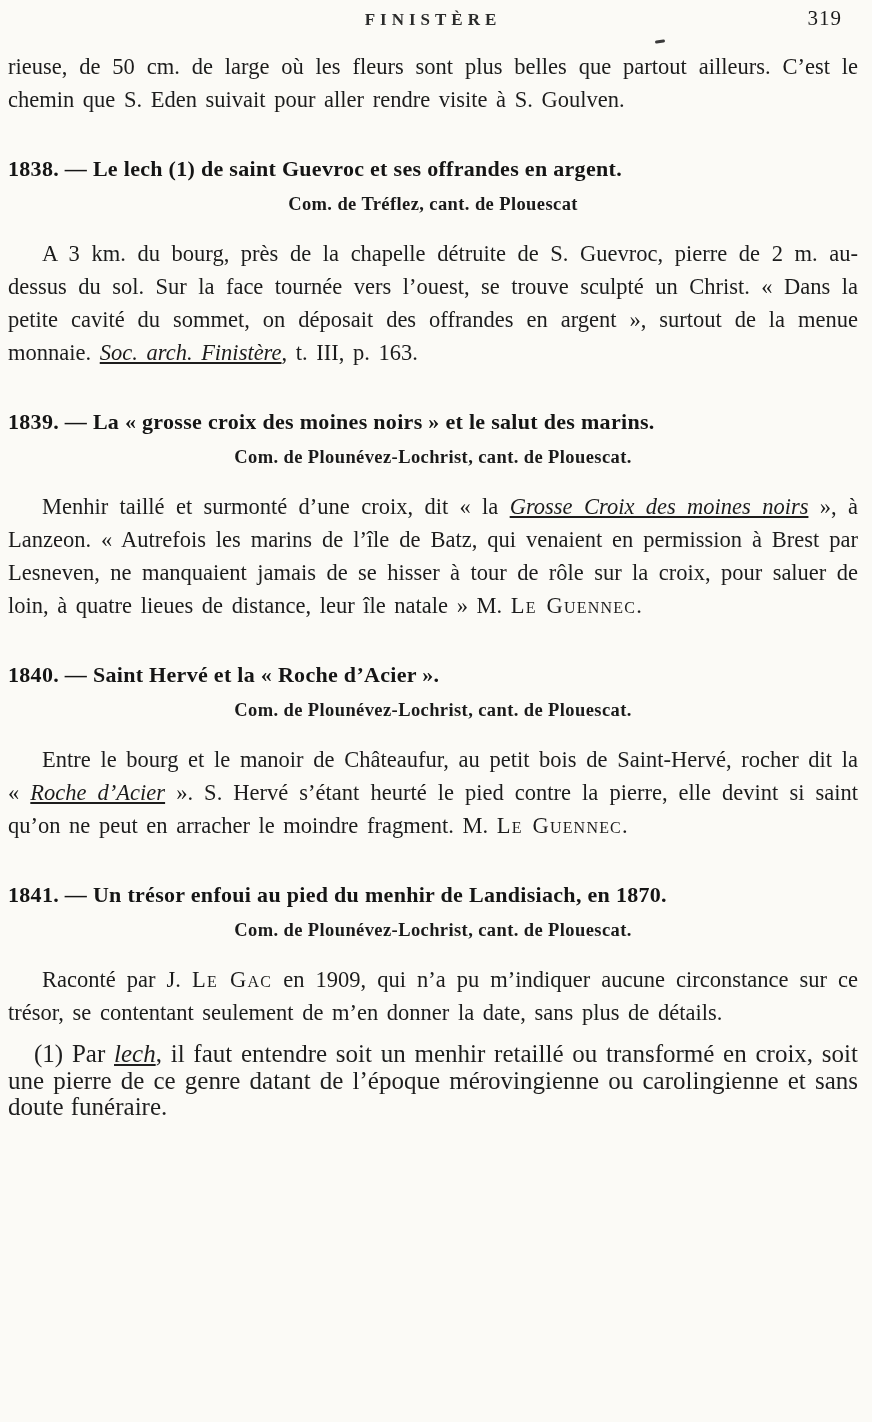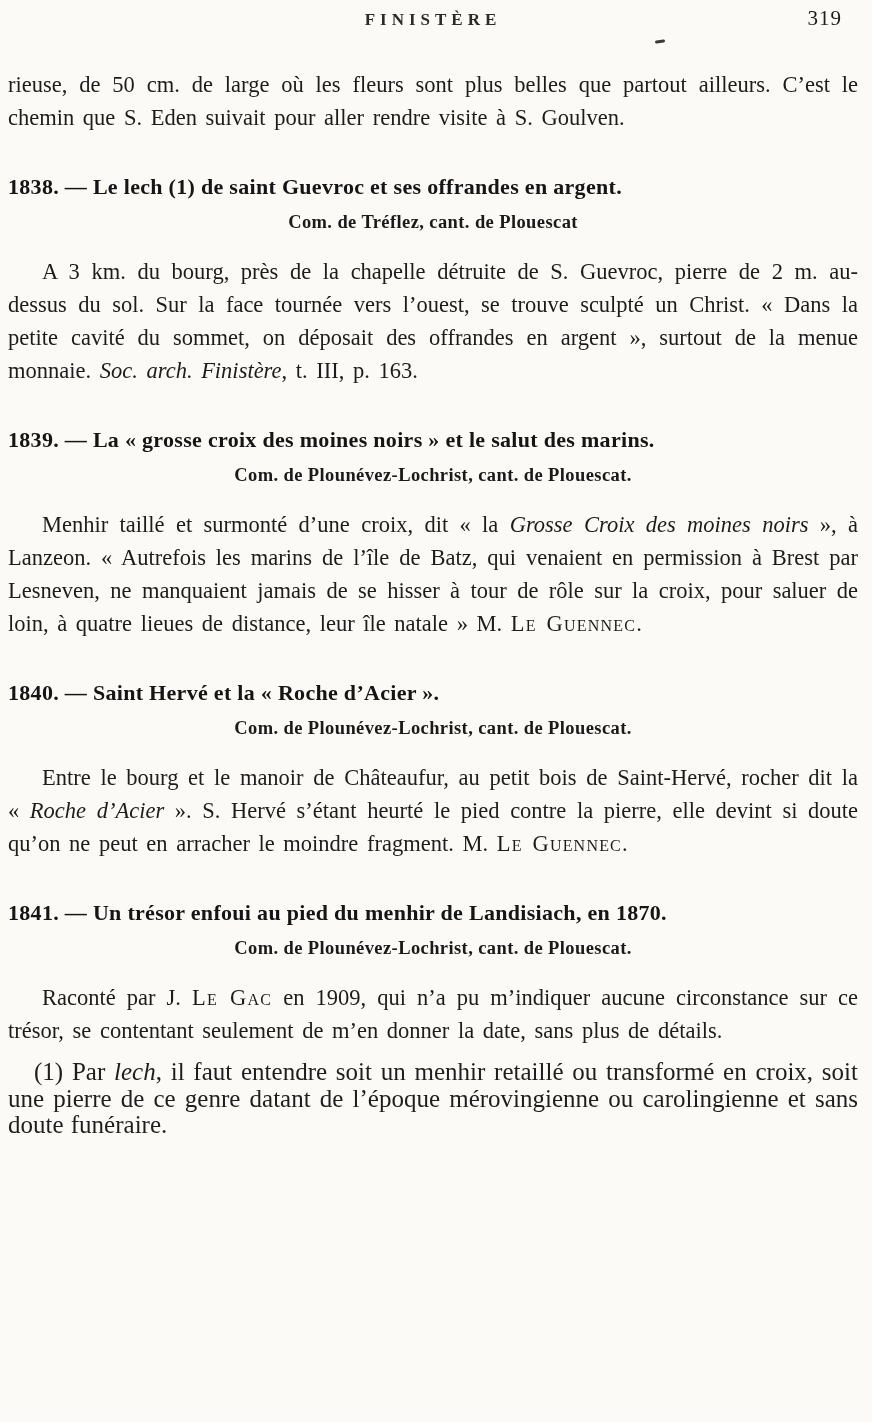--- a/index.html
+++ b/index.html
@@ -45,40 +45,40 @@
     background: #3a3a3a;
     border-radius: 2px;
     transform: rotate(-8deg);
   }
   .body-text {
     font-size: 22.5px;
     line-height: 33px;
     text-align: justify;
     word-spacing: 3px;
   }
-  .continuation { margin-top: 26px; }
+  .continuation { margin-top: 8px; }
   .indent { text-indent: 34px; }
   .entry-title {
     margin-top: 40px;
     font-size: 22px;
     font-weight: 700;
     letter-spacing: 0.3px;
     text-align: left;
     color: #151515;
   }
   .entry-commune {
     margin-top: 12px;
     font-size: 18.5px;
     font-weight: 700;
     letter-spacing: 0.4px;
     text-align: center;
     color: #1a1a1a;
   }
   .entry .body-text { margin-top: 22px; }
-  .italic { font-style: italic; }
+  .italic { font-style: italic; text-decoration: underline; }
   .smallcaps { font-variant: small-caps; letter-spacing: 1.2px; }
   .footnote {
     margin-top: 12px;
     font-size: 25px;
     line-height: 26.5px;
     text-align: justify;
     text-indent: 26px;
     word-spacing: 1px;
     color: #1e1e1e;
   }
@@ -104,21 +104,21 @@
 
   <section class="entry">
     <h2 class="entry-title">1839. — La « grosse croix des moines noirs » et le salut des marins.</h2>
     <h3 class="entry-commune">Com. de Plounévez-Lochrist, cant. de Plouescat.</h3>
     <p class="body-text indent"><span>Menhir taillé et surmonté d’une croix, dit « la </span><span class="italic">Grosse Croix des moines noirs</span><span> », à Lanzeon. « Autrefois les marins de l’île de Batz, qui venaient en permission à Brest par Lesneven, ne manquaient jamais de se hisser à tour de rôle sur la croix, pour saluer de loin, à quatre lieues de distance, leur île natale » M. </span><span class="smallcaps">Le Guennec</span><span>.</span></p>
   </section>
 
   <section class="entry">
     <h2 class="entry-title">1840. — Saint Hervé et la « Roche d’Acier ».</h2>
     <h3 class="entry-commune">Com. de Plounévez-Lochrist, cant. de Plouescat.</h3>
-    <p class="body-text indent"><span>Entre le bourg et le manoir de Châteaufur, au petit bois de Saint-Hervé, rocher dit la « </span><span class="italic">Roche d’Acier</span><span> ». S. Hervé s’étant heurté le pied contre la pierre, elle devint si doute qu’on ne peut en arracher le moindre fragment. M. </span><span class="smallcaps">Le Guennec</span><span>.</span></p>
+    <p class="body-text indent"><span>Entre le bourg et le manoir de Châteaufur, au petit bois de Saint-Hervé, rocher dit la « </span><span class="italic">Roche d’Acier</span><span> ». S. Hervé s’étant heurté le pied contre la pierre, elle devint si saint qu’on ne peut en arracher le moindre fragment. M. </span><span class="smallcaps">Le Guennec</span><span>.</span></p>
   </section>
 
   <section class="entry">
     <h2 class="entry-title">1841. — Un trésor enfoui au pied du menhir de Landisiach, en 1870.</h2>
     <h3 class="entry-commune">Com. de Plounévez-Lochrist, cant. de Plouescat.</h3>
     <p class="body-text indent"><span>Raconté par J. </span><span class="smallcaps">Le Gac</span><span> en 1909, qui n’a pu m’indiquer aucune circonstance sur ce trésor, se contentant seulement de m’en donner la date, sans plus de détails.</span></p>
   </section>
 
   <footer class="footnote"><span>(1) Par </span><span class="italic">lech</span><span>, il faut entendre soit un menhir retaillé ou transformé en croix, soit une pierre de ce genre datant de l’époque mérovingienne ou carolingienne et sans doute funéraire.</span></footer>
 

